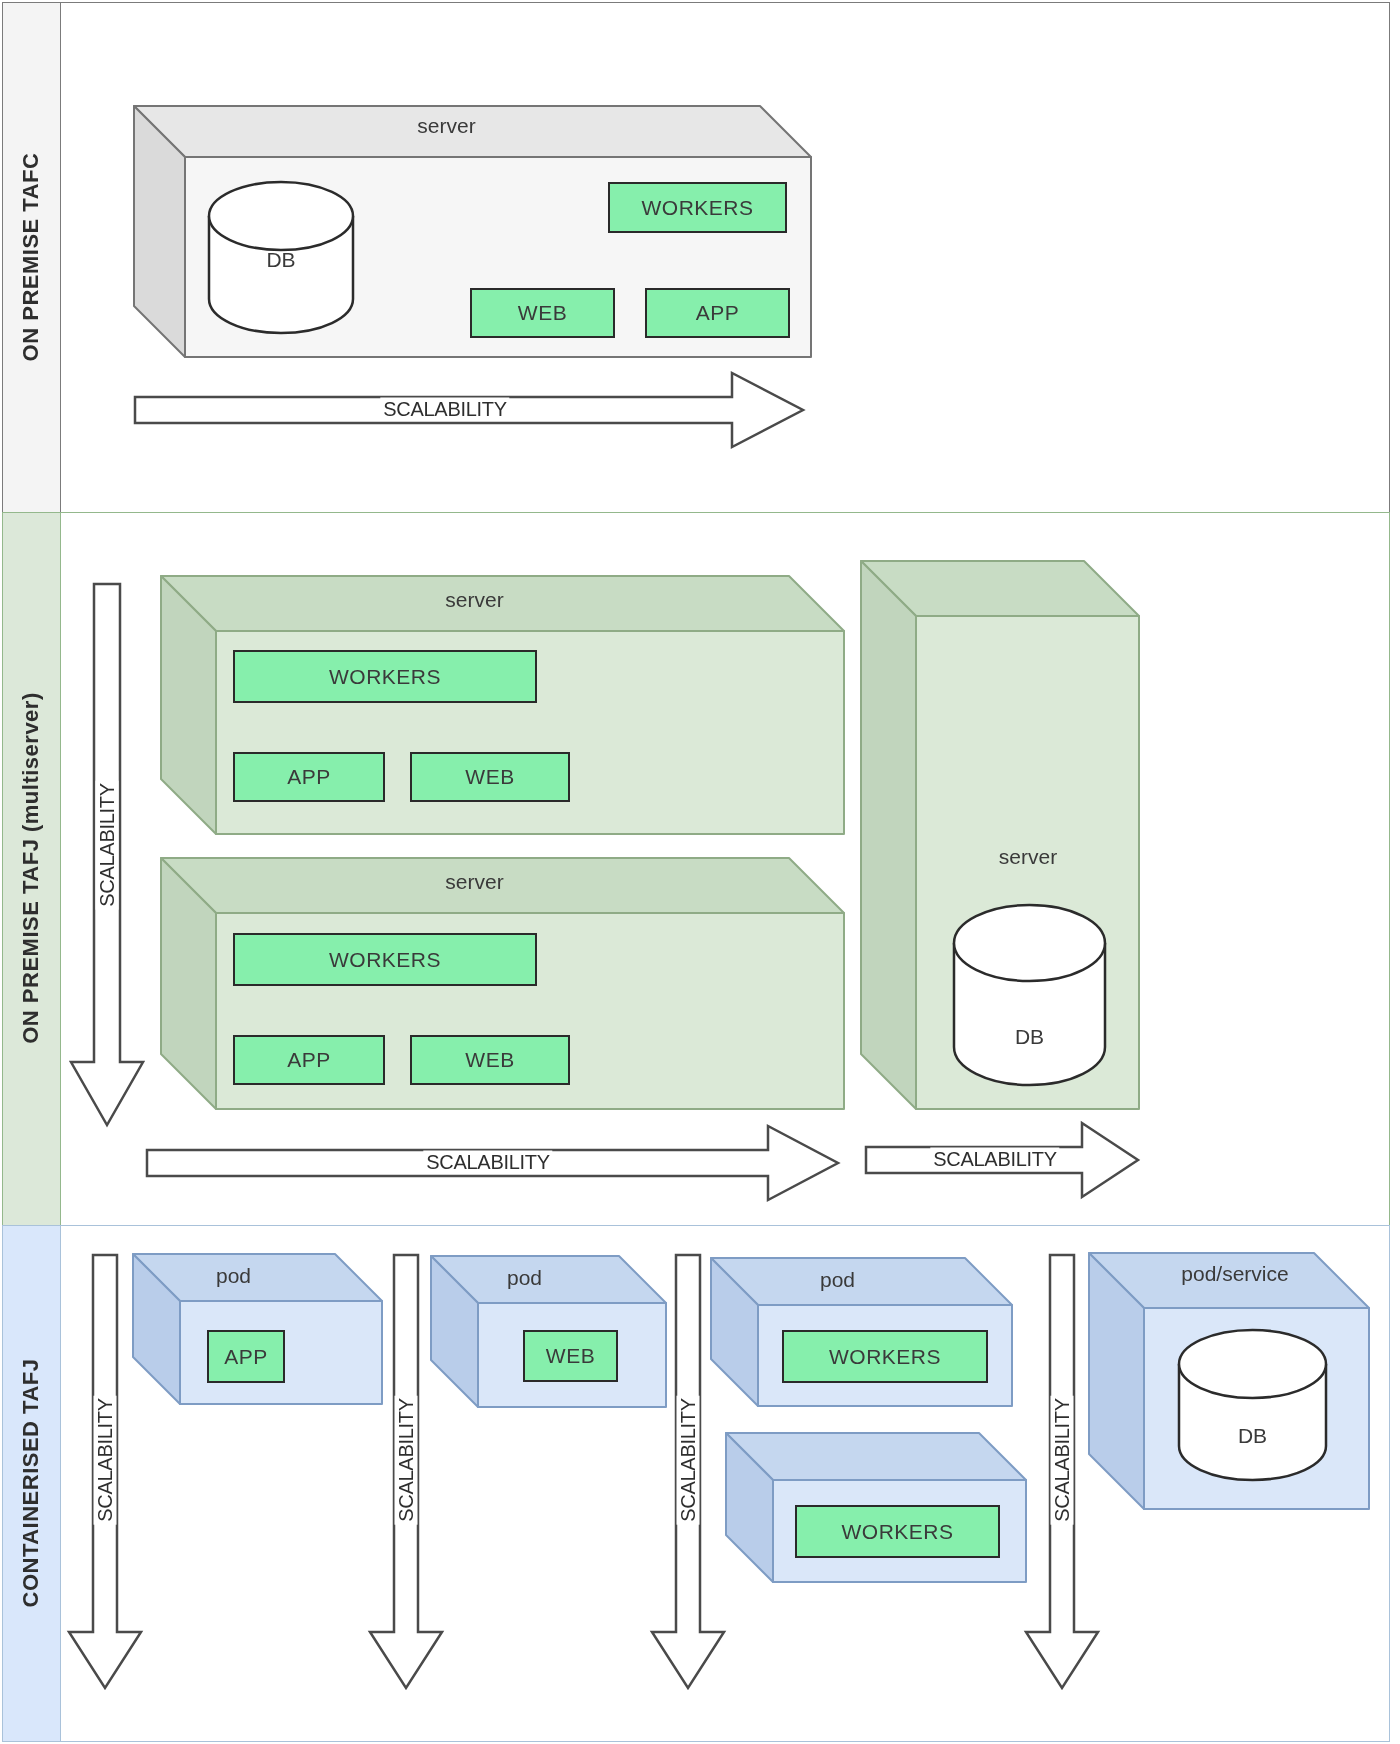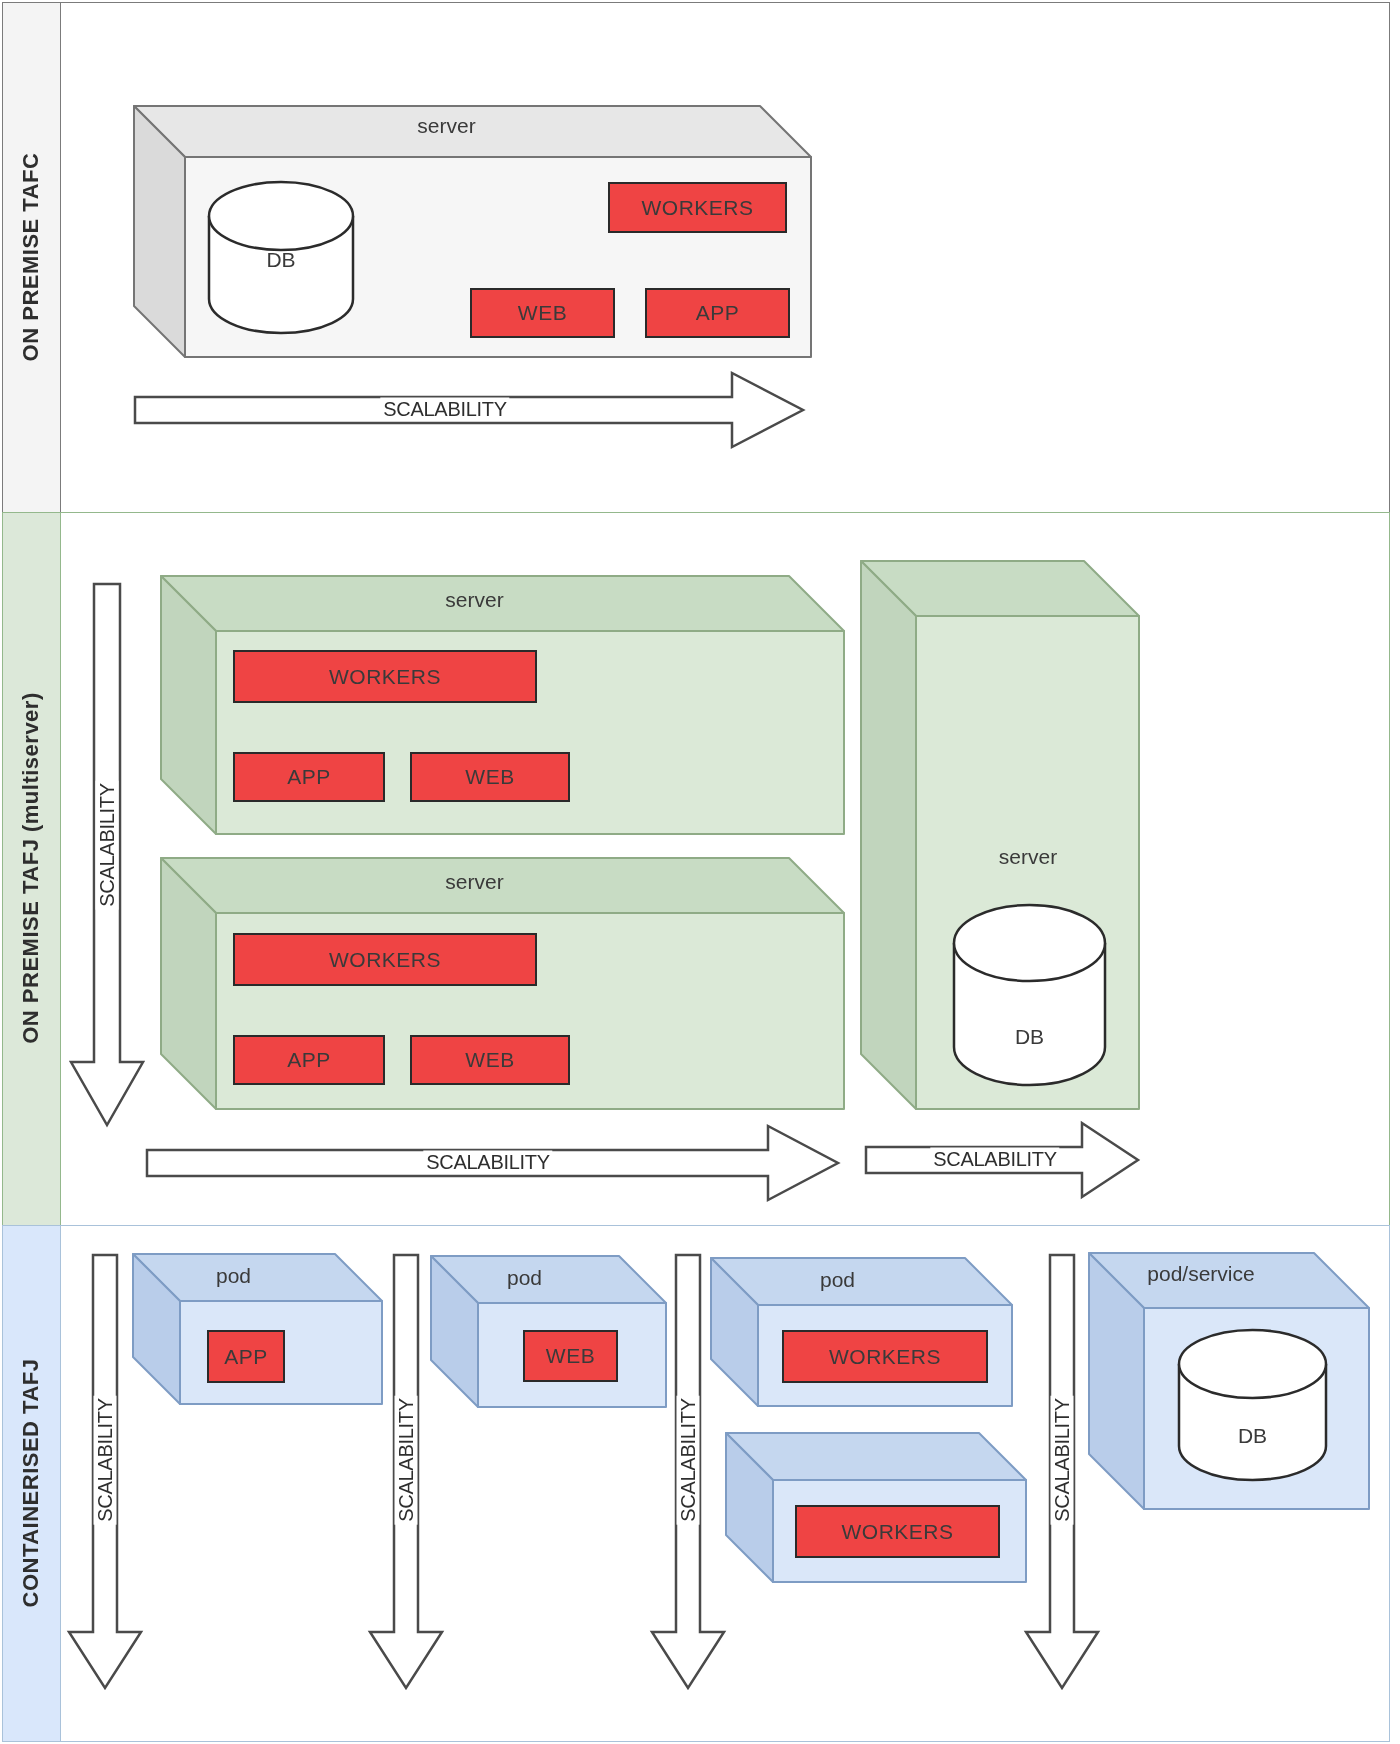--- a/index.html
+++ b/index.html
@@ -23,21 +23,21 @@
   .cube polygon{stroke-width:2;stroke-linejoin:round;}
   .cube.gray polygon{stroke:#757575;}
   .cube.gray .front{fill:#f6f6f6;}.cube.gray .top{fill:#e7e7e7;}.cube.gray .side{fill:#dadada;}
   .cube.green polygon{stroke:#8fab86;}
   .cube.green .front{fill:#dbe9d7;}.cube.green .top{fill:#c8dcc4;}.cube.green .side{fill:#c1d5bd;}
   .cube.blue polygon{stroke:#7e9cc4;}
   .cube.blue .front{fill:#dae7f9;}.cube.blue .top{fill:#c5d7ef;}.cube.blue .side{fill:#b9cdea;}
   .arrowpoly{fill:#ffffff;stroke:#4a4a4a;stroke-width:2.5;stroke-linejoin:miter;}
   .cylbody,.cyltop{fill:#ffffff;stroke:#2b2b2b;stroke-width:2.5;}
   .ibox{
-    position:absolute;background:#ef4444;border:2.5px solid #2a2a2a;box-sizing:border-box;
+    position:absolute;background:#86efac;border:2.5px solid #2a2a2a;box-sizing:border-box;
     display:flex;align-items:center;justify-content:center;
     font-size:21px;color:#3a3a3a;z-index:3;letter-spacing:.5px;
   }
   .title{position:absolute;text-align:center;font-size:21px;color:#3a3a3a;z-index:3;}
   .ctr{
     position:absolute;transform:translate(-50%,-50%);
     font-size:20px;color:#2e2e2e;background:#ffffff;padding:0 3px;
     white-space:nowrap;z-index:5;letter-spacing:-0.3px;
   }
   .ctr.vert{transform:translate(-50%,-50%) rotate(-90deg);}
@@ -179,20 +179,20 @@
   <svg class="shape" style="left:1025px;top:1253px;" width="74" height="437" viewBox="0 0 74 437">
       <polygon points="25,2 49,2 49,379 73,379 37,435 1,379 25,379" class="arrowpoly"></polygon>
     </svg>
   <span class="ctr vert" style="left:1062px;top:1460px;">SCALABILITY</span>
 
   <svg class="shape cube blue" style="left:1088px;top:1252px;" width="282" height="258" viewBox="0 0 282 258">
       <polygon points="56,56 281,56 281,257 56,257" class="front"></polygon>
       <polygon points="1,1 226,1 281,56 56,56" class="top"></polygon>
       <polygon points="1,1 56,56 56,257 1,202" class="side"></polygon>
     </svg>
-  <div class="title" style="left:1088px;top:1262px;width:226px;">pod/service</div>
+  <div class="title" style="left:1088px;top:1262px;width:226px;padding-left:34px;">pod/service</div>
   <svg class="shape" style="left:1177px;top:1328px;" width="151" height="154" viewBox="0 0 151 154">
       <path d="M2,36 L2,118 A73.5,34 0 0 0 149,118 L149,36" class="cylbody"></path>
       <ellipse cx="75.5" cy="36" rx="73.5" ry="34" class="cyltop"></ellipse>
     </svg>
   <div class="title" style="left:1177px;top:1424px;width:151px;">DB</div>
 
 </div>
 
 </body></html>

